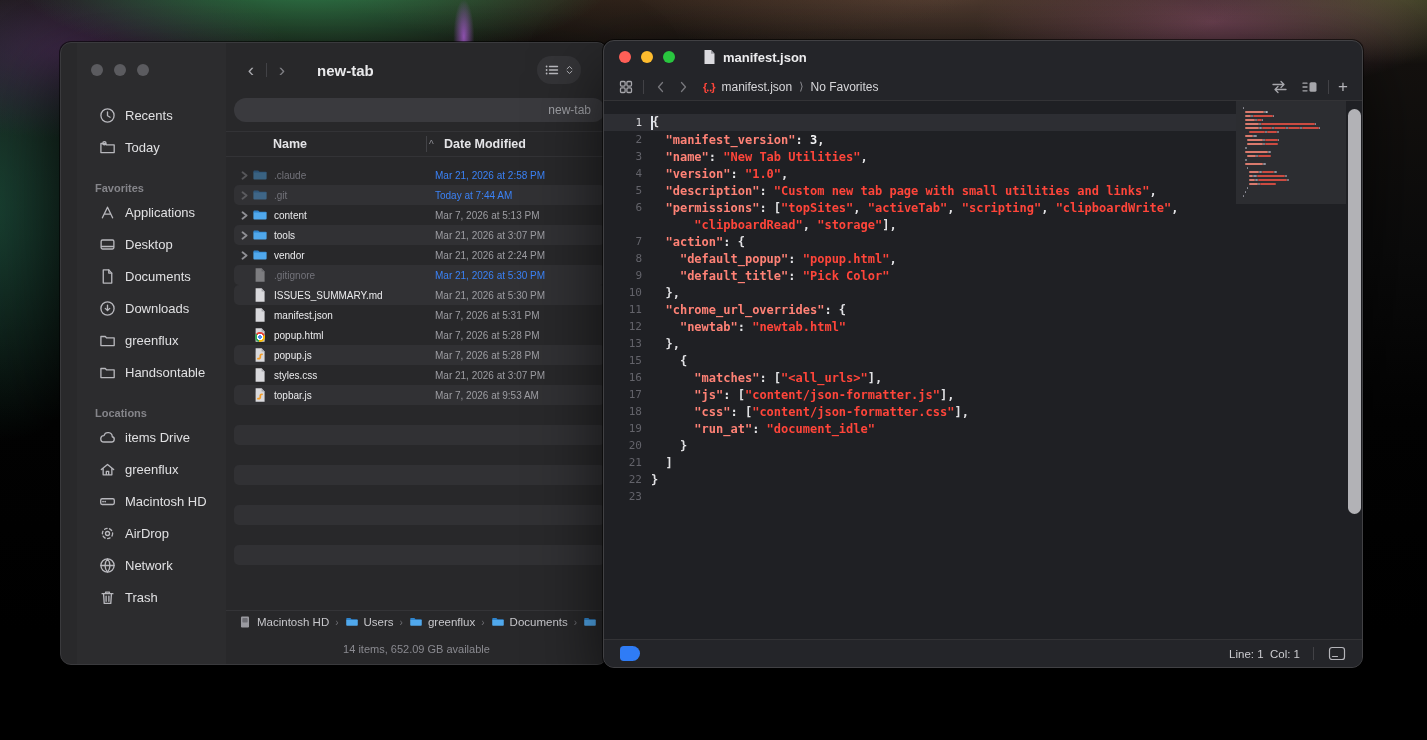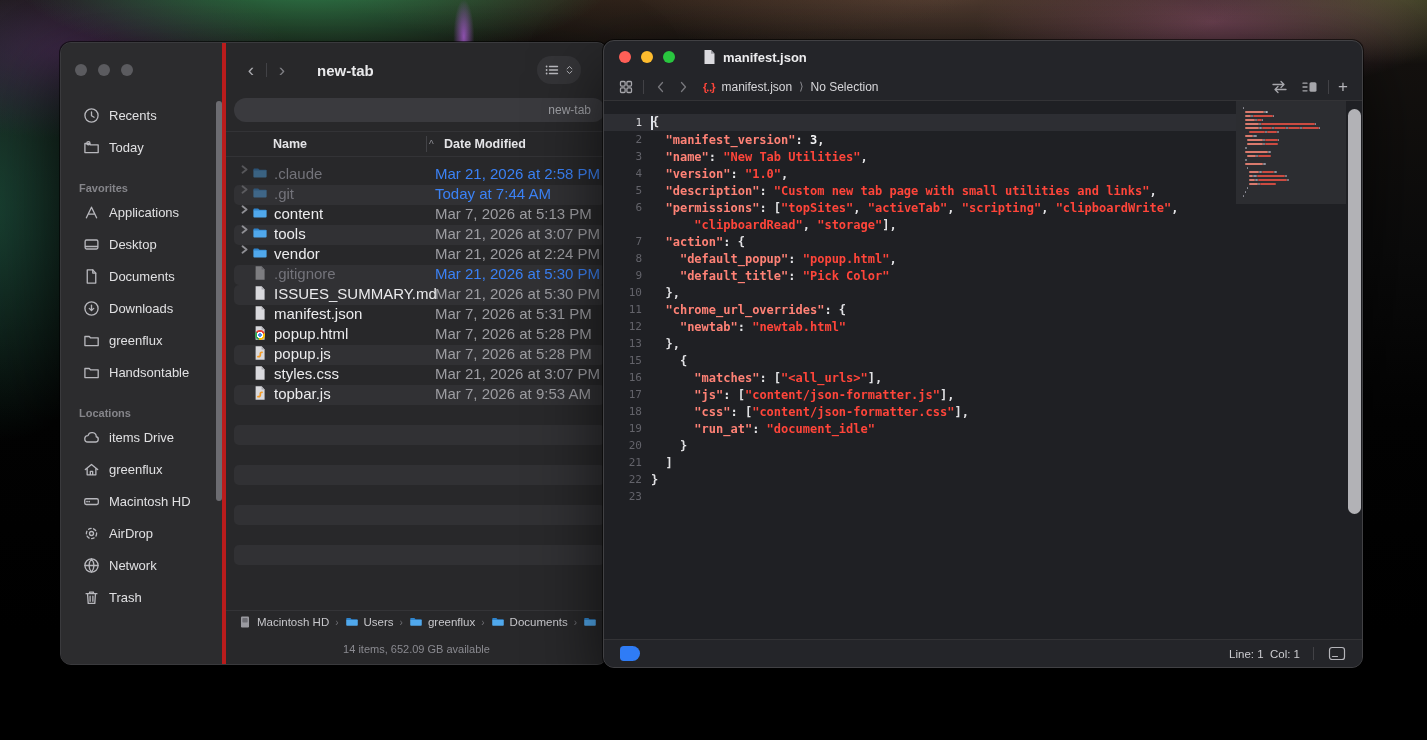--- a/index.html
+++ b/index.html
@@ -17,21 +17,21 @@
       radial-gradient(280px 110px at 98% -2%, rgba(118,128,66,.55), transparent 72%),
       radial-gradient(300px 340px at -2% 28%, rgba(32,98,74,.65), transparent 70%),
       linear-gradient(180deg,#171310 0px,#0b0b0b 250px,#030303 420px,#000 100%);
   }
 
   
   .window { position:absolute; border-radius:11px; box-shadow:0 30px 70px rgba(0,0,0,.65), 0 0 0 1px rgba(0,0,0,.55); }
 
   
   .finder { left:60px; top:42px; width:548px; height:623px; background:#29292b; border:1px solid #3a3a3d; overflow:hidden; }
-  .fsidebar { position:absolute; left:0; top:0; bottom:0; width:165px; background:#2c2c2e; border-right:4px solid #b91c1c; }
+  .fsidebar { position:absolute; left:16px; top:0; bottom:0; width:165px; background:#2c2c2e; border-right:2px solid #b91c1c; }
   .fdots { position:absolute; left:14px; top:21px; display:flex; gap:11px; }
   .fdot { width:12px; height:12px; border-radius:50%; background:#5b5b5f; }
   .sblist { position:absolute; left:0; right:8px; top:56px; }
   .sbitem { display:flex; align-items:center; gap:9px; height:32px; padding-left:22px; color:#e0e0e2; font-size:13px; }
   .sbitem .sbicon { width:17px; height:17px; color:#b7b7bc; flex:0 0 auto; display:flex; }
   .sbicon svg, .eject svg { width:100%; height:100%; fill:none; stroke:currentColor; stroke-width:1.25; stroke-linecap:round; stroke-linejoin:round; }
   .seclabel { height:18px; margin:13px 0 2px; padding-left:18px; font-size:11px; font-weight:700; color:#85858a; display:flex; align-items:flex-end; }
   .eject { width:13px; height:13px; color:#8e8e93; margin-left:14px; }
   .sbscroll { position:absolute; left:155px; top:58px; width:6px; height:400px; border-radius:3px; background:#78787d; opacity:.85; }
 
@@ -43,21 +43,21 @@
   .viewctl { position:absolute; right:26px; top:13px; width:44px; height:28px; border-radius:14px; background:#343437; display:flex; align-items:center; justify-content:center; gap:4px; color:#b9b9be; }
   .viewctl svg { width:16px; height:16px; fill:none; stroke:currentColor; stroke-width:1.4; stroke-linecap:round; }
   .pathpill { position:absolute; left:8px; right:2px; top:55px; height:24px; border-radius:12px; background:#3a3a3e; display:flex; align-items:center; justify-content:flex-end; padding-right:14px; font-size:12px; color:#9fa0a5; }
   .colheads { position:absolute; left:0; right:0; top:88px; height:25px; border-top:1px solid #333336; display:flex; align-items:center; font-size:12.5px; font-weight:700; color:#e4e4e7; }
   .colheads .cname { margin-left:47px; }
   .colheads .caret { margin-left:122px; color:#8e8e93; font-size:10px; font-weight:400; }
   .colheads .cdiv { position:absolute; left:200px; top:4px; bottom:4px; width:1px; background:#424246; }
   .colheads .cdate { position:absolute; left:218px; }
   .colrule { position:absolute; left:0; right:0; top:113px; height:1px; background:#333336; }
   .flist { position:absolute; left:0; right:0; top:122px; }
-  .frow { position:relative; height:20px; display:flex; align-items:flex-start; font-size:15px; color:#ebebed; }
+  .frow { position:relative; height:20px; display:flex; align-items:center; font-size:10px; color:#ebebed; }
   .frow.stripe::before { content:""; position:absolute; left:8px; right:2px; top:0; bottom:0; border-radius:5px; background:#313134; }
   .frow > * { position:relative; }
   .fchev { width:10px; margin-left:14px; color:#8e8e93; display:flex; }
   .fchev.empty { visibility:hidden; }
   .fchev svg { width:9px; height:9px; fill:none; stroke:currentColor; stroke-width:1.8; stroke-linecap:round; stroke-linejoin:round; }
   .ficon { width:16px; height:16px; margin-left:2px; position:relative; display:flex; }
   .ficon svg { width:100%; height:100%; }
   .fname { margin-left:6px; }
   .fdate { position:absolute; left:209px; color:#9d9da2; }
   .frow.dim .fname { color:#73737a; }
@@ -558,21 +558,21 @@
           </svg>
       </span>
       <span class="tbicon" style="color:#77777c;margin-left:6px">
         <svg viewBox="0 0 16 16">
             <path d="M6.5 3.5 10.5 8l-4 4.5"></path>
           </svg>
       </span>
       <span class="crumbjson">{‥}</span>
       <span class="crumb">manifest.json</span>
       <span class="crumbsep">⟩</span>
-      <span class="crumb">No Selection</span>
+      <span class="crumb">No Favorites</span>
 
       <span class="etb-right">
         <span class="tbicon" style="width:19px">
           <svg viewBox="0 0 19 16">
               <path d="M3 5.5h10.5M11 2.5l3 3-3 3"></path>
               <path d="M16 10.5H5.5M8 7.5l-3 3 3 3"></path>
             </svg>
         </span>
         <span class="tbicon" style="margin-left:12px;width:18px">
           <svg viewBox="0 0 18 16">

